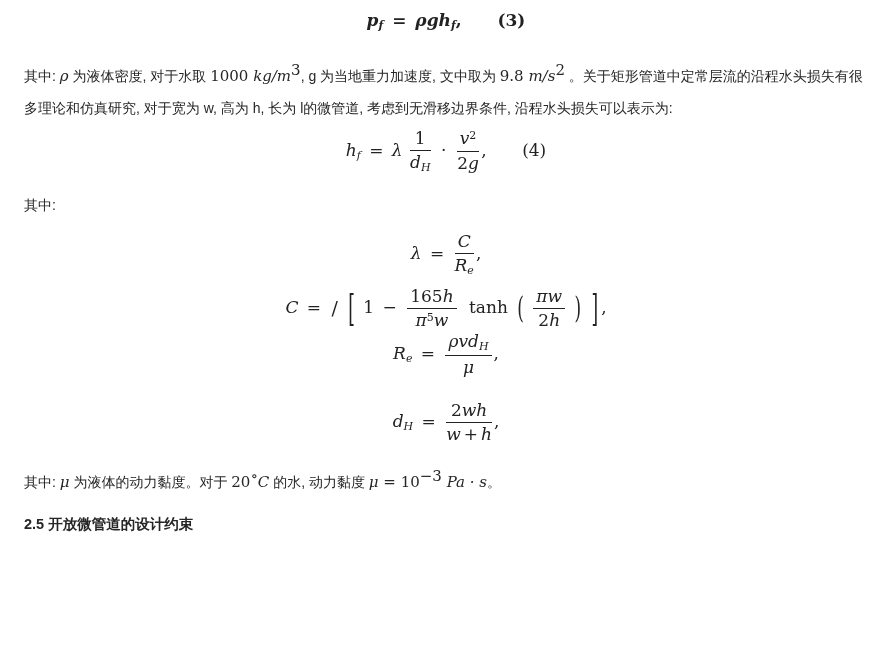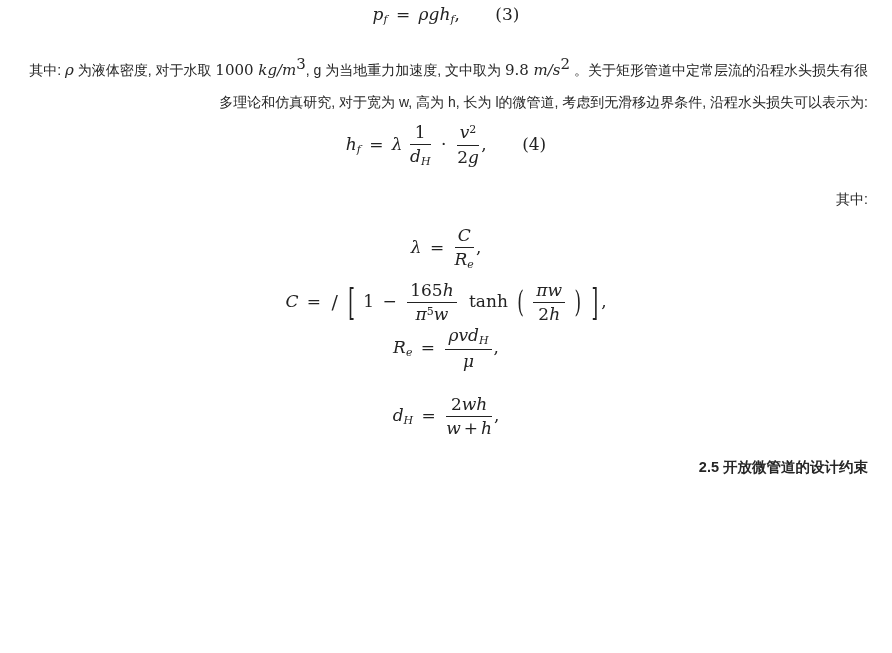--- a/index.html
+++ b/index.html
@@ -7,22 +7,22 @@
     width: 892px; height: 653px;
     background: #ffffff;
     color: #262626;
     font-family: "Liberation Sans", sans-serif;
     font-size: 14px;
     overflow: hidden;
   }
   .doc { padding: 0 24px; }
 
   
-  .para { line-height: 32px; margin: 0; text-align: right; }
-  .heading { font-weight: bold; font-size: 14.5px; margin: 0; line-height: 22px; text-align: right; }
+  .para { line-height: 32px; margin: 0; text-align: left; }
+  .heading { font-weight: bold; font-size: 14.5px; margin: 0; line-height: 22px; }
 
   
   .eq {
     text-align: center;
     font-family: "DejaVu Serif", serif;
     font-size: 17px;
     color: #222222;
     white-space: nowrap;
   }
   .eq .label { margin-left: 30px; font-style: normal; }
@@ -75,21 +75,21 @@
     display: inline-block;
     transform: scaleY(1.7);
     font-style: normal;
     vertical-align: middle;
     margin: 0 2px;
   }
   .slash { font-style: normal; font-size: 19px; vertical-align: middle; padding: 0 2px; }
   .fun { font-style: normal; margin-left: 5px; margin-right: 2px; }
 
   
-  .eq3-block    { padding-top: 4px; }
+  .eq3-block    { padding-top: 10px; font-weight: bold; }
   .para1-block  { margin-top: 22px; }
   .eq4-block    { margin-top: 4px; }
   .among-block  { margin-top: 14px; }
   .lam-block    { margin-top: 10px; }
   .c-block      { margin-top: 8px; }
   .re-block     { }
   .dh-block     { margin-top: 22px; }
   .para2-block  { margin-top: 14px; }
   .head-block   { margin-top: 16px; }
   .para3-block  { margin-top: 14px; }
@@ -168,18 +168,19 @@
 
   <div class="eq dh-block">
     <span class="mi">d</span><sub>H</sub>
     <span class="mo">=</span>
     <span class="frac">
       <span class="num"><span class="mn">2</span><span class="mi">wh</span></span>
       <span class="den"><span class="mi">w</span><span class="mo">+</span><span class="mi">h</span></span>
     </span><span class="mn">,</span>
   </div>
 
+  <p class="para para2-block"><span>其中: </span><span class="im">μ</span><span> 为液体的动力黏度。对于 </span><span class="imn">20</span><sup class="imn">∘</sup><span class="im">C</span><span> 的水, 动力黏度 </span><span class="im">μ</span><span class="imn"> = </span><span class="imn">10</span><sup class="imn">−3</sup><span class="im"> Pa · s</span><span>。</span></p>
 
   <h3 class="heading head-block">2.5 开放微管道的设计约束</h3>
 
 
 
 </div>
 
 </body></html>

